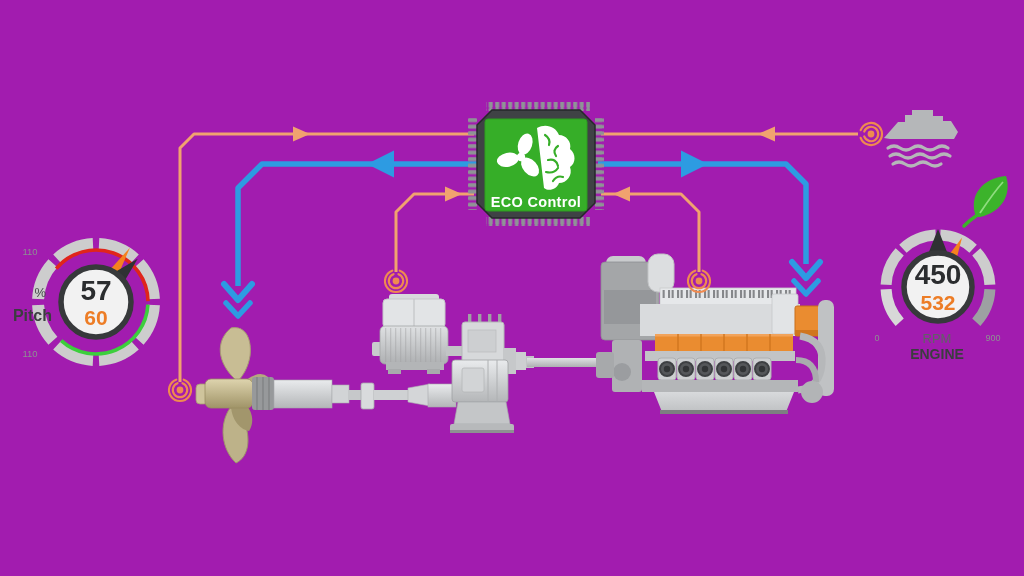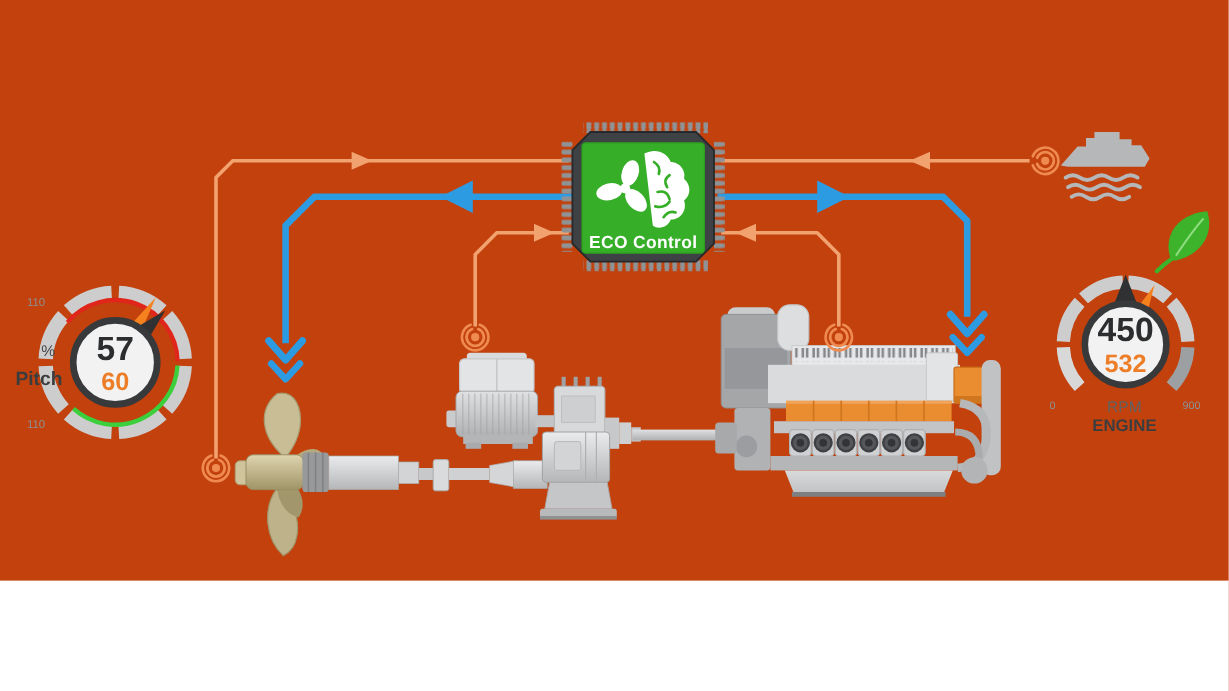--- a/index.html
+++ b/index.html
@@ -1,16 +1,16 @@
 <!DOCTYPE html>
 <html><head>
 <meta charset="utf-8">
 <style>
   html,body{margin:0;padding:0;background:#ffffff;}
-  .stage{position:relative;width:1024px;height:484px;background:#c2410c;overflow:hidden;}
+  .stage{position:relative;width:1024px;height:576px;background:#a21caf;overflow:hidden;}
   svg{display:block;}
   text{font-family:"Liberation Sans","DejaVu Sans",sans-serif;}
   .val{font-weight:bold;fill:#2b2d2f;}
   .setp{font-weight:bold;fill:#ed7d26;}
   .tick{fill:#8e9092;}
   .lbl{fill:#46484a;}
   .lblb{fill:#3b3d3f;font-weight:bold;}
   .ecotxt{fill:#ffffff;font-weight:bold;letter-spacing:.3px;}
 </style>
 </head>

